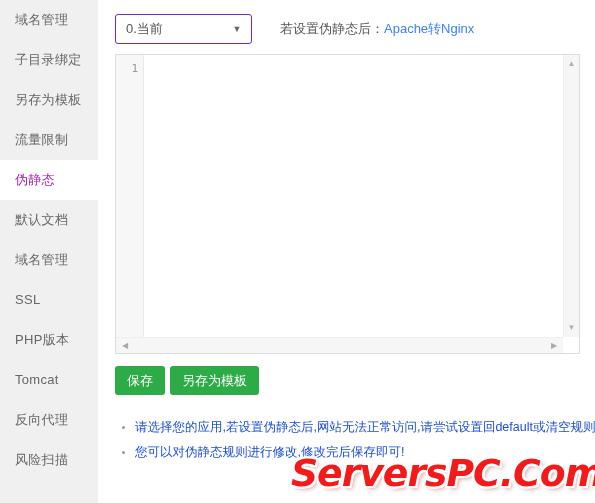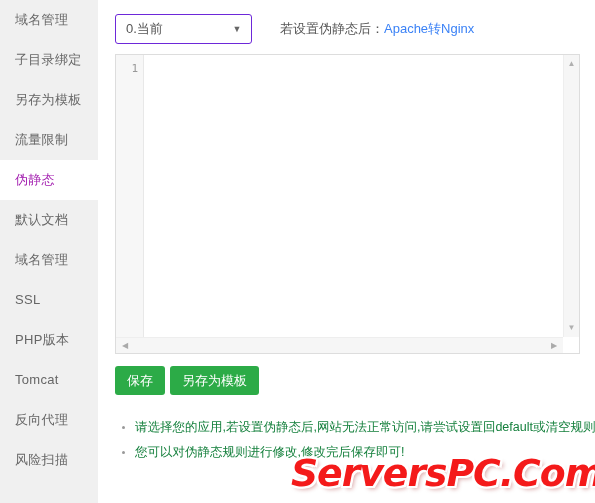--- a/index.html
+++ b/index.html
@@ -231,21 +231,21 @@
   
   .notes {
     margin: 0;
     margin-top: 20px;
     padding-left: 20px;
     list-style: none;
   }
   .notes li {
     position: relative;
     font-size: 12.5px;
-    color: #15803d;
+    color: #1d4ed8;
     line-height: 25px;
     white-space: nowrap;
   }
   .notes li:before {
     content: "";
     position: absolute;
     left: -13px;
     top: 11px;
     width: 3px;
     height: 3px;

